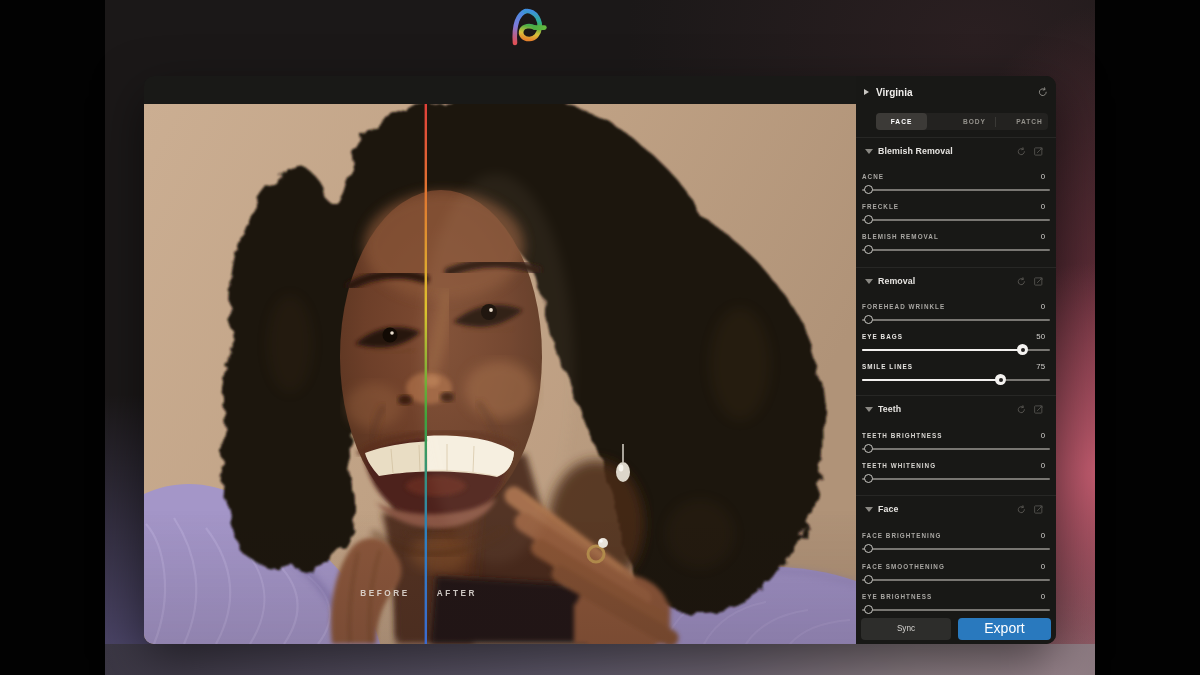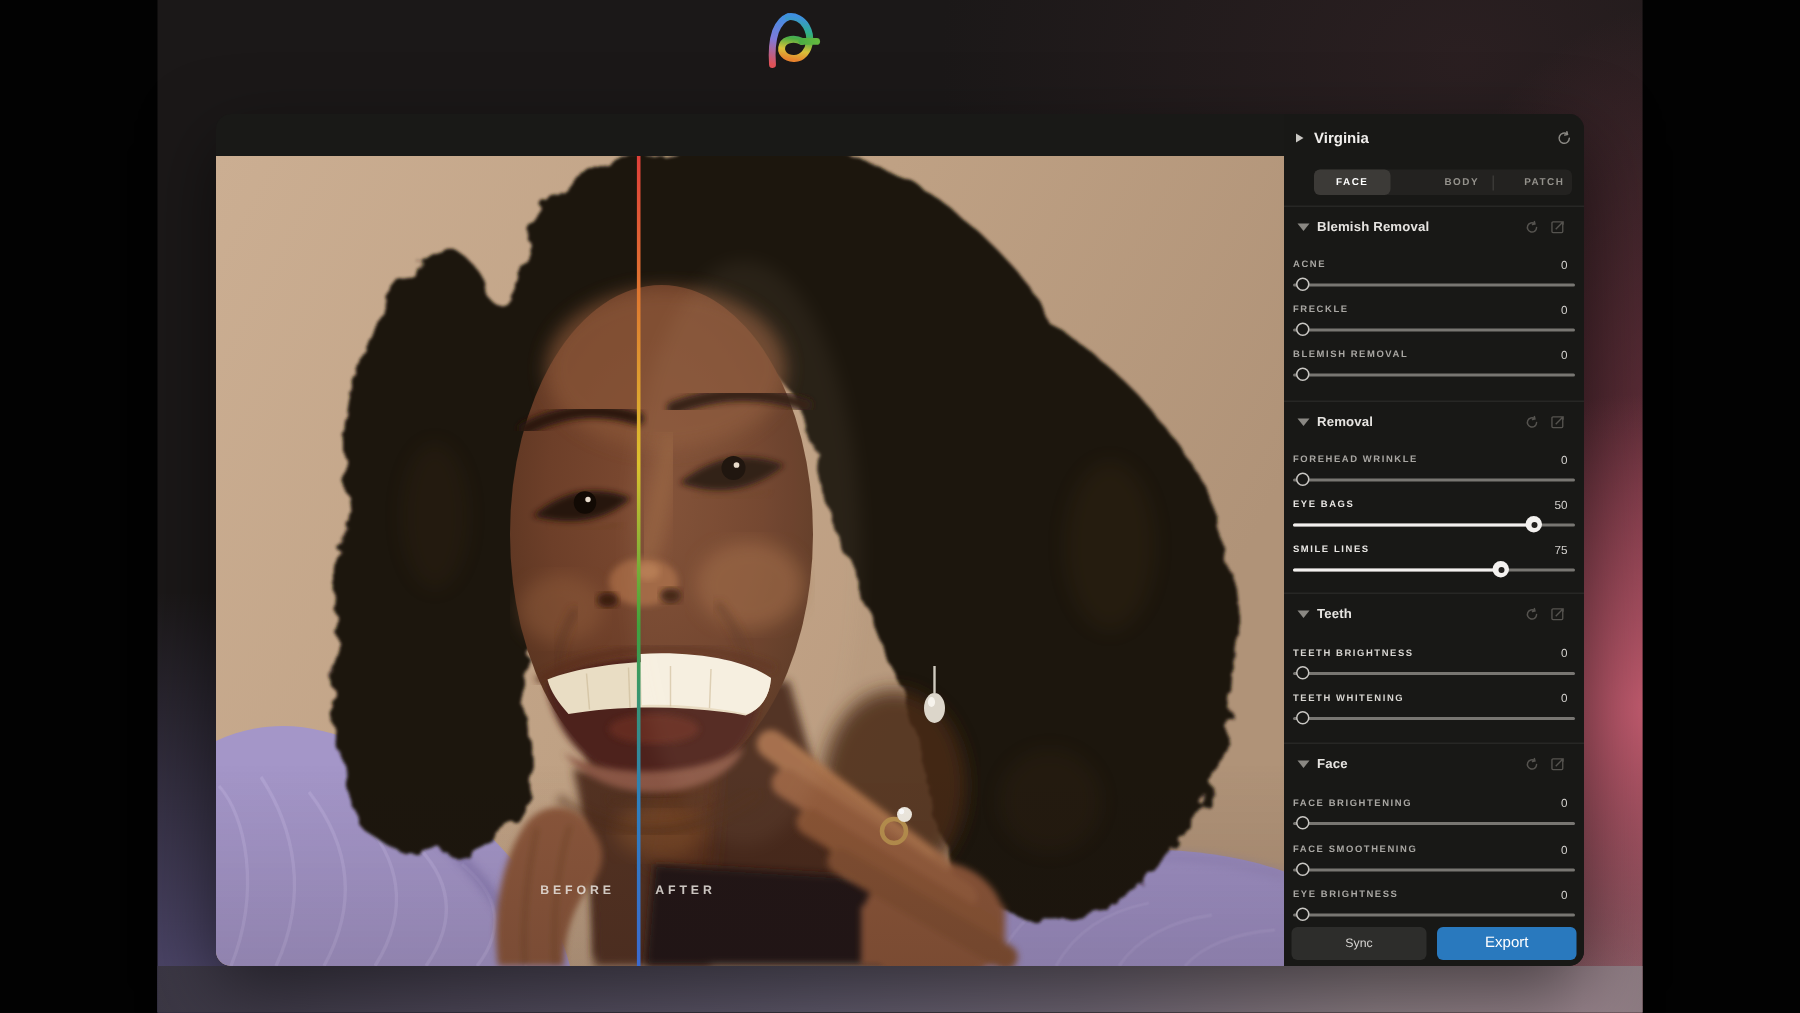--- a/index.html
+++ b/index.html
@@ -42,21 +42,21 @@
 .knob0{position:absolute;left:2px;top:-4.2px;width:9px;height:9px;border-radius:50%;border:1.4px solid #c9c7c3;background:#181816;}
 .fill{position:absolute;left:0;top:-.3px;height:2.2px;background:#f2f0ee;border-radius:1px;}
 .knobA{position:absolute;top:-5px;width:11px;height:11px;border-radius:50%;background:#f4f2f0;}
 .knobA:after{content:"";position:absolute;left:3.5px;top:3.5px;width:4px;height:4px;border-radius:50%;background:#23211f;}
 .sep{position:absolute;left:0;width:200px;height:1px;background:#272725;}
 #tabs{position:absolute;left:20px;top:37px;width:172px;height:17px;background:#232220;border-radius:4px;}
 #tabface{position:absolute;left:0px;top:0px;width:51px;height:17px;background:#3c3a37;border-radius:4px;color:#fff;font-weight:700;font-size:6.6px;letter-spacing:1px;text-align:center;line-height:17px;}
 .tabu{position:absolute;top:0;height:17px;font-size:6.6px;font-weight:700;color:#94928c;letter-spacing:1px;line-height:17px;}
 #tabdiv{position:absolute;left:119px;top:3.5px;width:1px;height:10px;background:#3a3936;}
 #btnsync{position:absolute;left:5px;top:542px;width:90px;height:21.5px;background:#2d2d2b;border-radius:4px;color:#d6d4d1;font-size:8.2px;text-align:center;line-height:21.5px;}
-#btnexport{position:absolute;left:102px;top:542px;width:93px;height:21.5px;background:#2979be;border-radius:4px;color:#fff;font-size:10px;text-align:center;line-height:21.5px;}
+#btnexport{position:absolute;left:102px;top:542px;width:93px;height:21.5px;background:#2979be;border-radius:4px;color:#fff;font-size:14px;text-align:center;line-height:21.5px;}
 
 #pill{position:absolute;left:477px;top:629px;width:242px;height:32px;border-radius:16px;background:linear-gradient(100deg,#343748,#433442 55%,#503441);color:#f3f1ef;font-size:12.5px;font-weight:500;letter-spacing:4.3px;text-align:center;line-height:32px;text-indent:4.3px;box-shadow:0 4px 14px rgba(0,0,0,.3);}
 </style>
 </head>
 <body>
 <div id="stage">
   <div id="bg"></div>
   <div id="bgstrip"></div>
 
   <svg id="logoicon" class="abs" style="left:510px;top:8px" width="38" height="38" viewBox="0 0 38 38" fill="none">

